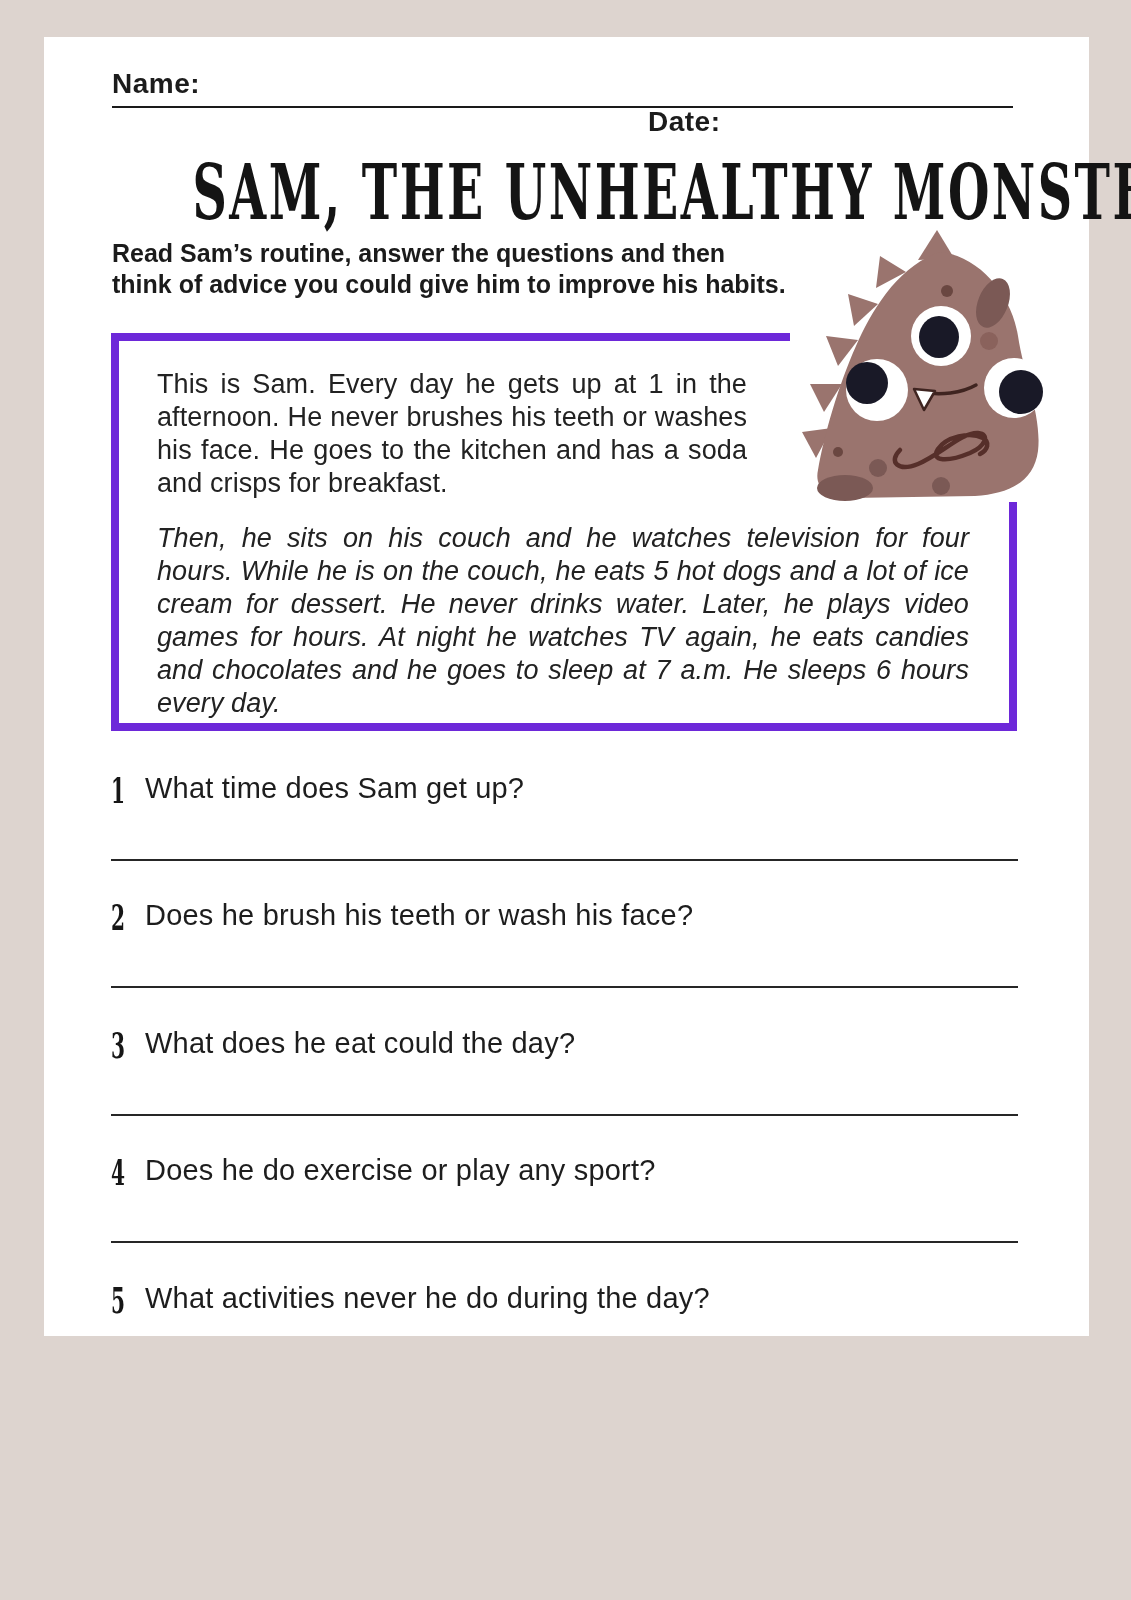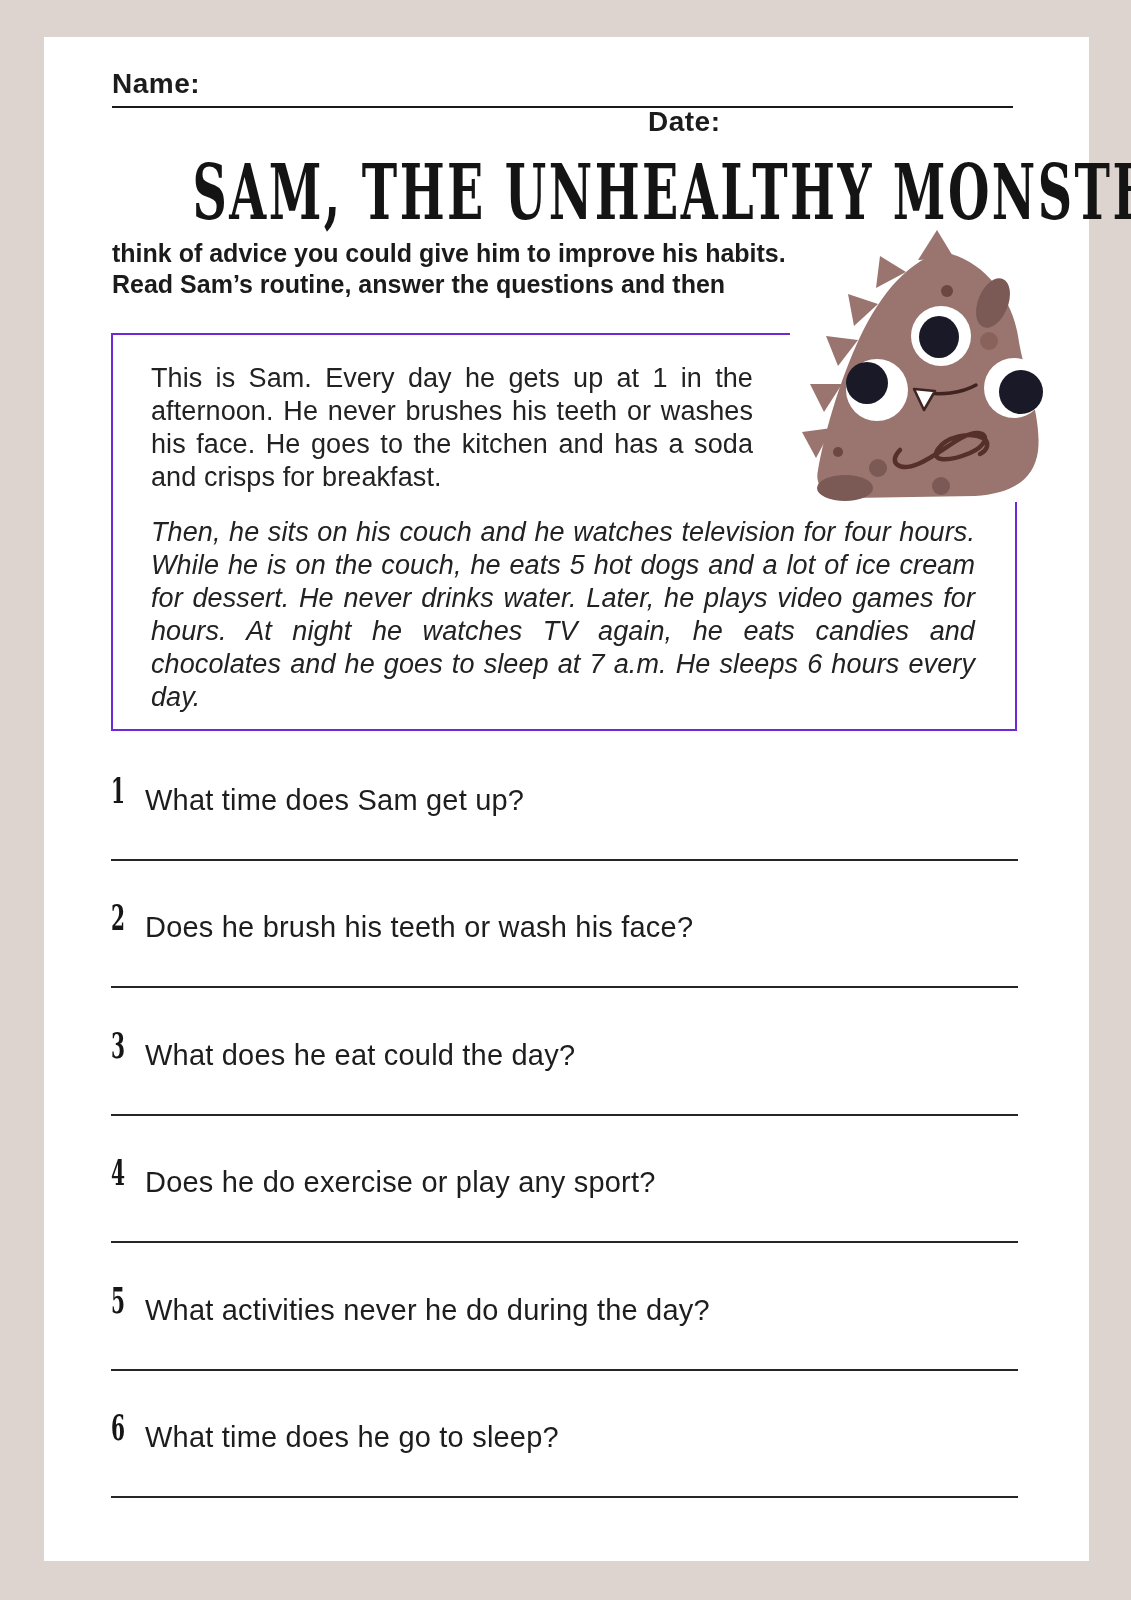--- a/index.html
+++ b/index.html
@@ -1,18 +1,18 @@
 <!DOCTYPE html>
 <html><head>
 <meta charset="utf-8">
 <style>
   * { margin:0; padding:0; box-sizing:border-box; }
   body { background:#ddd4cf; }
   .canvas {
-    position:relative; width:1131px; height:1600px;
+    position:relative; width:1131px; height:1336px;
     background:#ddd4cf; overflow:hidden;
     font-family:"Liberation Sans", sans-serif; color:#1d1d1d;
   }
   .paper {
     position:absolute; left:44px; top:37px; width:1045px; height:1524px;
     background:#ffffff;
   }
   .hdr-label {
     position:absolute; top:68px; font-size:28px; font-weight:700;
     letter-spacing:0.5px; color:#1c1c1c;
@@ -28,21 +28,21 @@
     text-align:center; font-family:"DejaVu Serif", serif; font-weight:700;
     font-size:58px; letter-spacing:3px; white-space:nowrap;
     transform:scale(0.82,1.32); transform-origin:50% 0; color:#141414;
   }
   .instructions {
     position:absolute; left:112px; top:238px; width:720px;
     font-size:25px; line-height:31px; font-weight:700; color:#1b1b1b;
   }
   .passage-box {
     position:absolute; left:111px; top:333px; width:906px; height:398px;
-    border:2px solid #6d28d9; padding:27px 40px 0 38px; background:#fff;
+    border:8px solid #6d28d9; padding:27px 40px 0 38px; background:#fff;
     z-index:1;
   }
   .passage-box p {
     font-size:27px; line-height:33px; text-align:justify; color:#222222;
     letter-spacing:0.1px;
   }
   .para1 { margin-right:222px; }
   .para2 { margin-top:22px;font-style:italic; }
   .monster-wrap {
     position:absolute; left:790px; top:226px; width:256px; height:276px;
@@ -53,42 +53,42 @@
     position:absolute; left:111px; width:907px; display:flex;
     align-items:flex-start; z-index:2;
   }
   .q-num {
     display:inline-block; width:34px; flex:0 0 34px;
     font-family:"DejaVu Serif", serif; font-weight:700; font-size:28px;
     line-height:36px; transform:scale(0.72,1.28); transform-origin:0 4px;
     color:#161616;
   }
   .q-text {
-    font-size:29px; line-height:36px; letter-spacing:0.2px; color:#1d1d1d;margin-top:12px;
+    font-size:29px; line-height:36px; letter-spacing:0.2px; color:#1d1d1d;
   }
   .answer-line {
     position:absolute; left:111px; width:907px; height:2px;
     background:#262626; z-index:2;
   }
 </style>
 </head>
 <body>
 
 <div class="canvas">
   <div class="paper"></div>
 
   <div class="hdr-label name-label">Name:</div>
   <div class="hdr-label date-label">Date:</div>
   <div class="hdr-line"></div>
 
   <div class="title">SAM, THE UNHEALTHY MONSTER</div>
 
   <div class="instructions">
+    <div>Read Sam’s routine, answer the questions and then</div>
     <div>think of advice you could give him to improve his habits.</div>
-    <div>Read Sam’s routine, answer the questions and then</div>
   </div>
 
   <div class="passage-box">
     <p class="para1">This is Sam. Every day he gets up at 1 in the afternoon. He never brushes his teeth or washes his face. He goes to the kitchen and has a soda and crisps for breakfast.</p>
     <p class="para2">Then, he sits on his couch and he watches television for four hours. While he is on the couch, he eats 5 hot dogs and a lot of ice cream for dessert. He never drinks water. Later, he plays video games for hours. At night he watches TV again, he eats candies and chocolates and he goes to sleep at 7 a.m. He sleeps 6 hours every day.</p>
   </div>
 
   <div class="monster-wrap">
     <svg viewBox="0 0 256 276" xmlns="http://www.w3.org/2000/svg">
 

